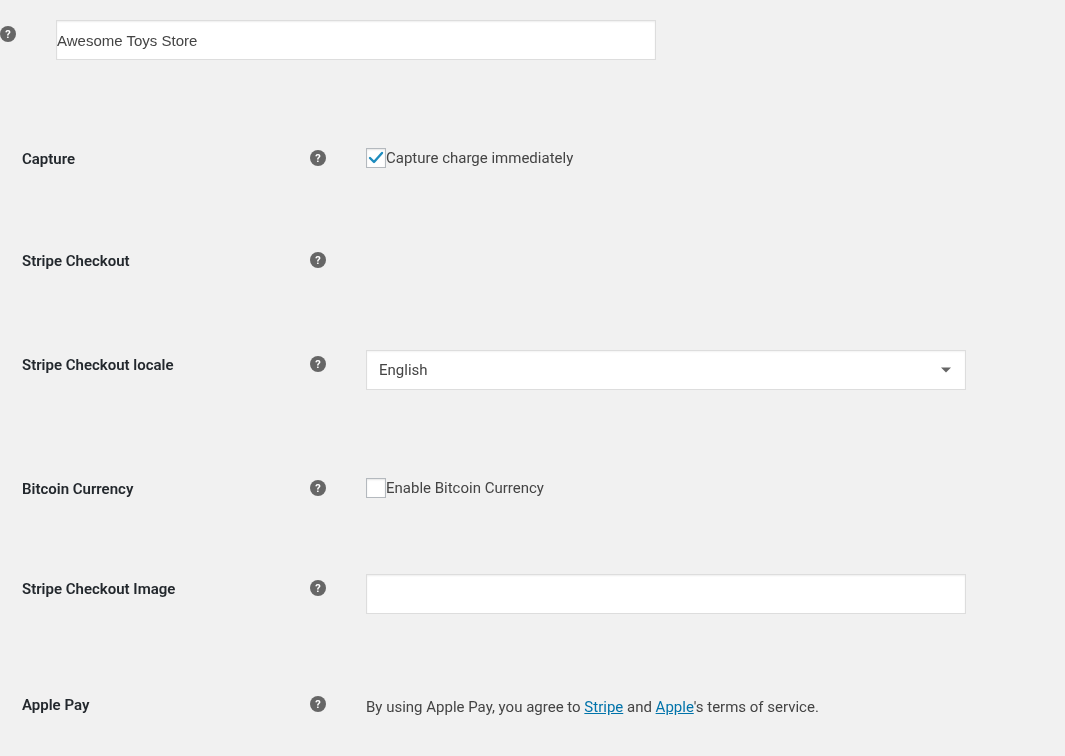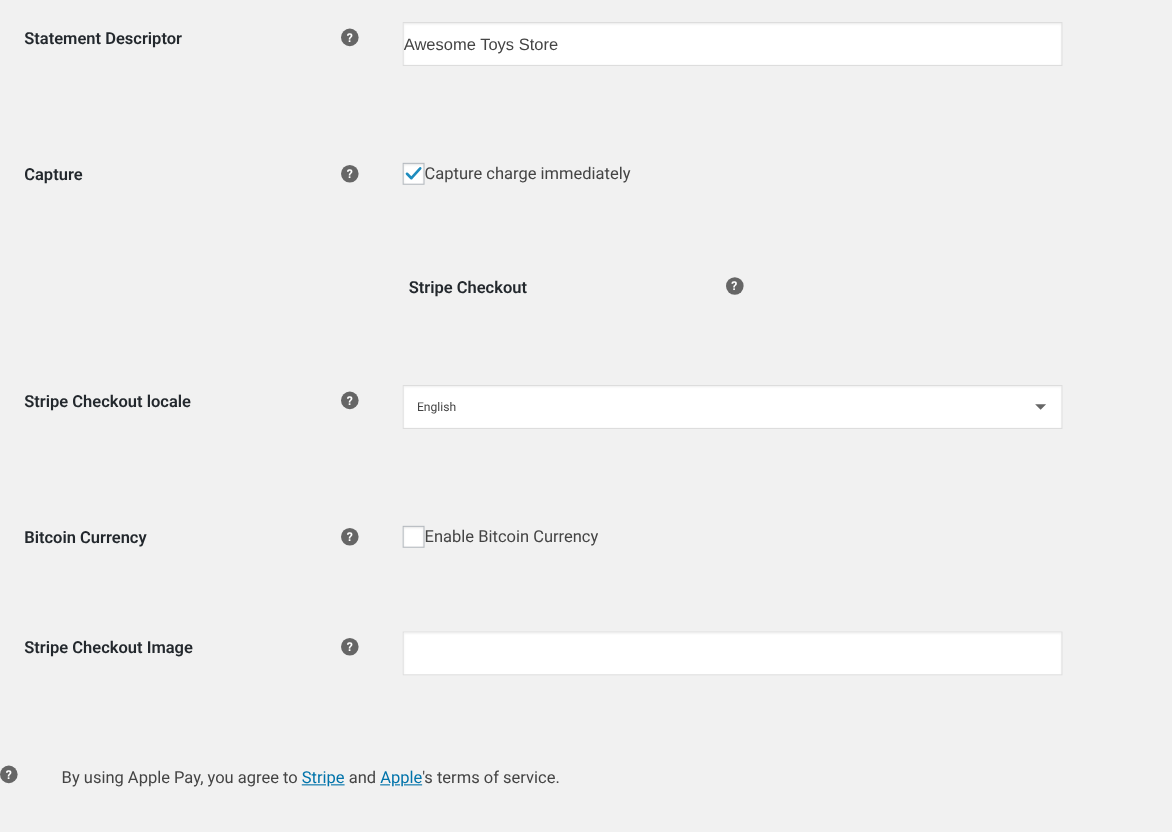--- a/index.html
+++ b/index.html
@@ -15,21 +15,21 @@
     .form-table {
       width: 100%;
       border-collapse: collapse;
     }
     .form-row {
       display: flex;
       align-items: flex-start;
     }
     .row-statement   { padding-top: 20px;  padding-bottom: 26px; }
     .row-capture     { padding-top: 58px;  padding-bottom: 26px; }
-    .row-checkout    { padding-top: 52px;  padding-bottom: 26px; justify-content: center; }
+    .row-checkout    { padding-top: 52px;  padding-bottom: 26px; }
     .row-locale      { padding-top: 54px;  padding-bottom: 26px; }
     .row-bitcoin     { padding-top: 58px;  padding-bottom: 26px; }
     .row-image       { padding-top: 50px;  padding-bottom: 26px; justify-content: flex-end; }
     .row-applepay    { padding-top: 50px;  padding-bottom: 20px; }
 
     .label-col {
       width: 310px;
       flex-shrink: 0;
       padding-left: 22px;
       padding-top: 6px;
@@ -77,21 +77,21 @@
     .select-wrap {
       position: relative;
       width: 600px;
       height: 40px;
       background: #fff;
       border: 1px solid #ddd;
       box-shadow: inset 0 1px 2px rgba(0,0,0,0.05);
       display: flex;
       align-items: center;
       padding: 0 12px;
-      font-size: 11px;
+      font-size: 15px;
       color: #444;
       cursor: pointer;
     }
     .select-wrap .caret {
       position: absolute;
       right: 14px;
       top: 50%;
       transform: translateY(-50%);
       width: 0; height: 0;
       border-left: 5px solid transparent;
@@ -130,21 +130,20 @@
       color: #0073aa;
       text-decoration: underline;
     }
   </style>
 </head>
 <body>
 
 <div class="form-table">
 
   <div class="form-row row-statement">
-    <div class="label-col">Statement Descriptor</div>
     <div class="help-col">
       <span class="help-icon">?</span>
     </div>
     <div class="field-col">
       <input type="text" class="txt" value="Awesome Toys Store" style="">
     </div>
   </div>
 
   <div class="form-row row-capture">
     <div class="label-col">Capture</div>
@@ -202,20 +201,21 @@
     <div class="label-col">Stripe Checkout Image</div>
     <div class="help-col">
       <span class="help-icon">?</span>
     </div>
     <div class="field-col">
       <input type="text" class="txt" value="" style="">
     </div>
   </div>
 
   <div class="form-row row-applepay">
+    <div class="label-col">Apple Pay</div>
     <div class="help-col">
       <span class="help-icon">?</span>
     </div>
     <div class="field-col">
       <div class="desc">
         <span>By using Apple Pay, you agree to </span><a href="#">Stripe</a><span> and </span><a href="#">Apple</a><span>'s terms of service.</span>
       </div>
     </div>
   </div>
 

